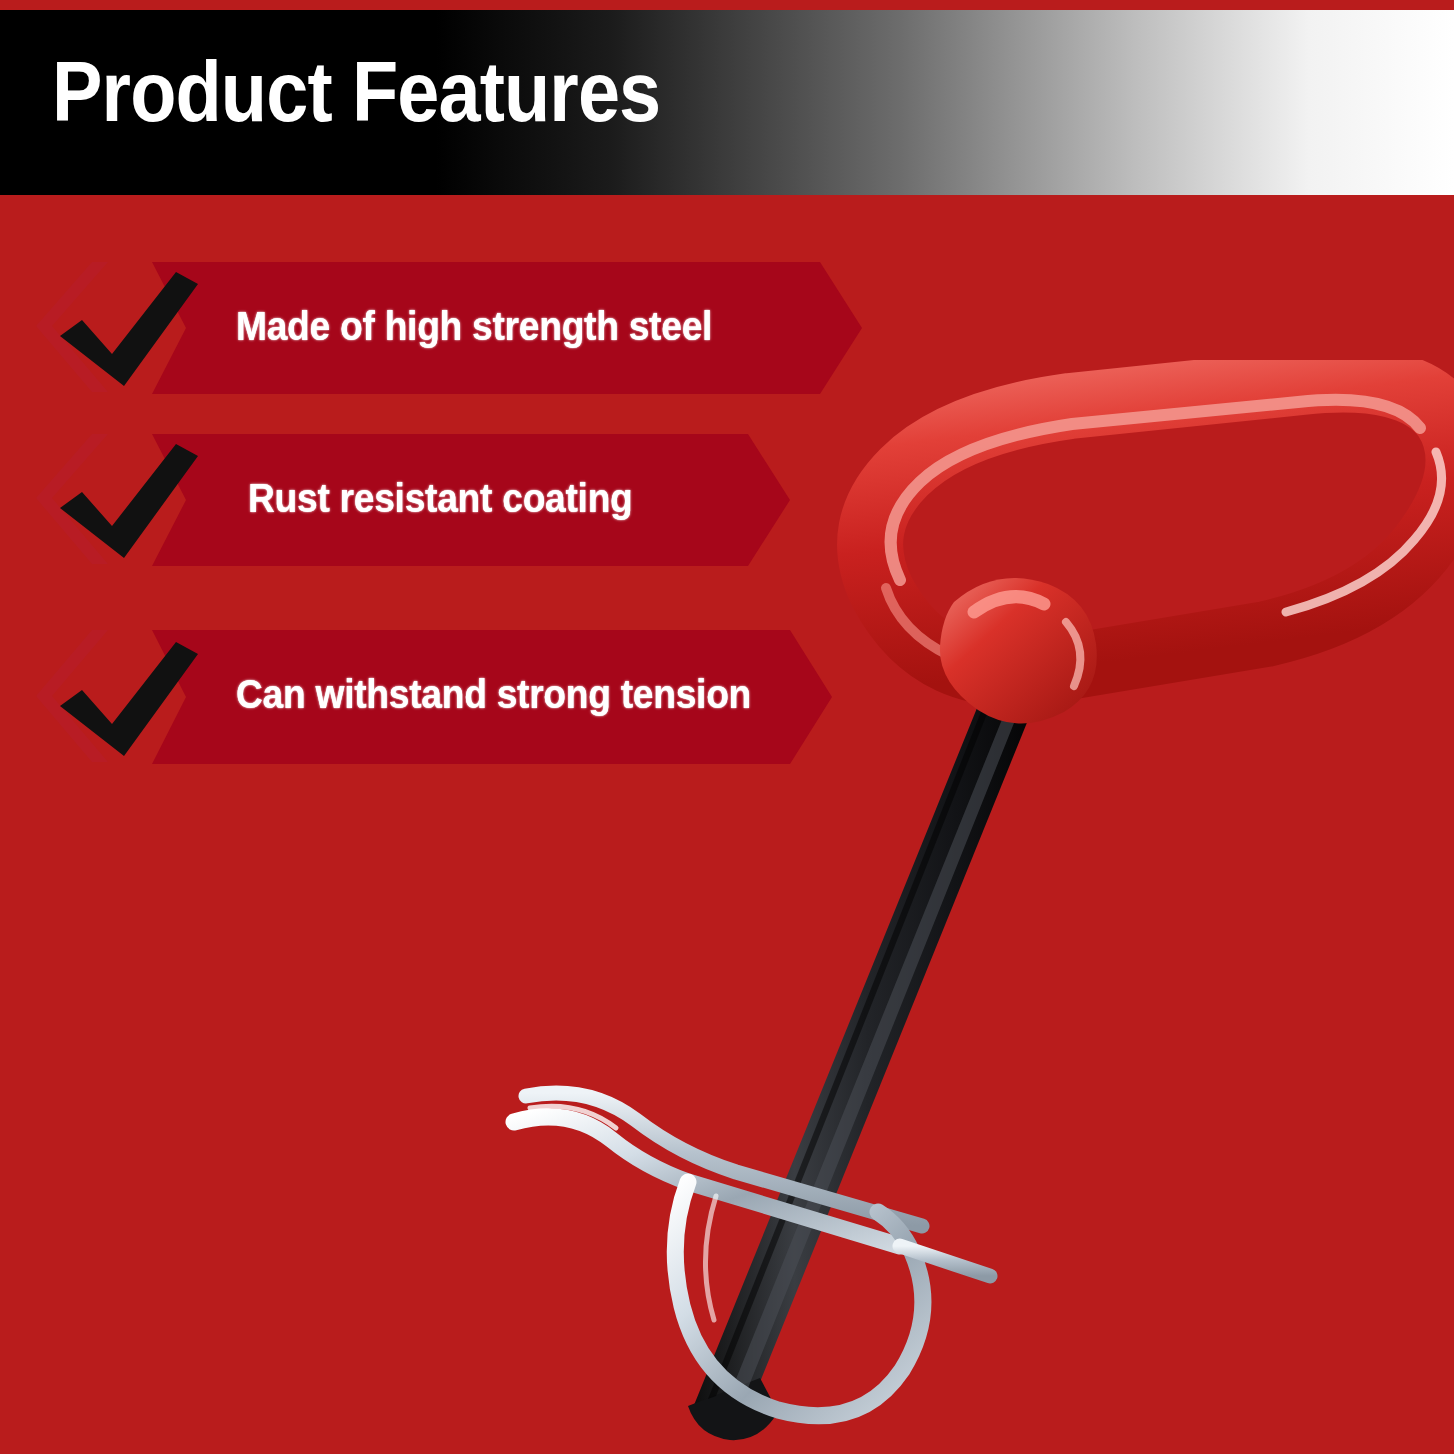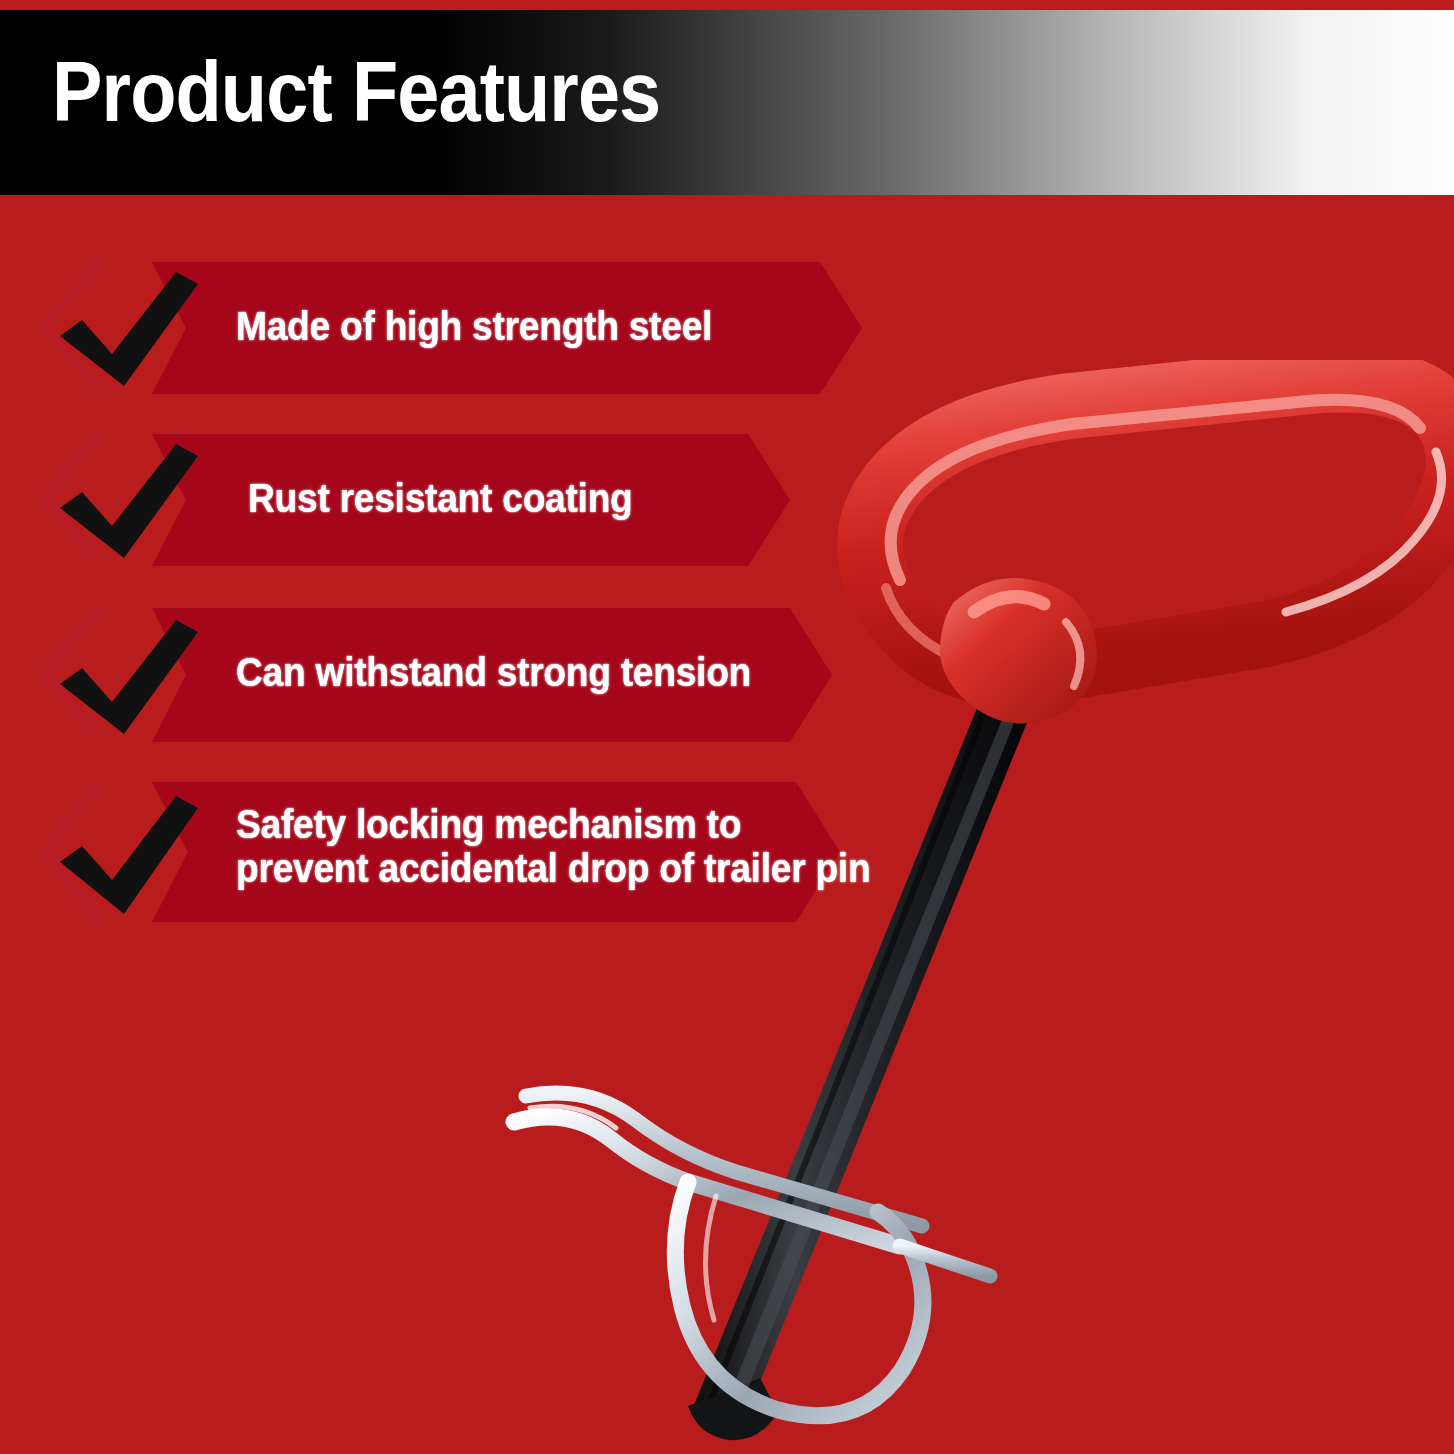--- a/index.html
+++ b/index.html
@@ -20,21 +20,21 @@
   .feature-row{position:absolute;left:0;}
   .feature-svg{position:absolute;left:0;top:0;}
   .feature-text{position:absolute;color:#ffffff;font-weight:bold;
      font-size:40px;line-height:44px;letter-spacing:-0.3px;
      transform:scaleX(.93);transform-origin:left center;white-space:nowrap;
      text-shadow:0 0 3px rgba(255,255,255,.75),0 0 1px rgba(255,255,255,.9);}
   .feature-text .l2{display:block;}
 
   #row1{top:258px;width:900px;height:140px;}
   #row2{top:430px;width:900px;height:140px;}
-  #row3{top:602px;width:900px;height:145px;padding-left:8px;}
+  #row3{top:624px;width:900px;height:145px;padding-left:8px;}
   #row4{top:774px;width:900px;height:155px;}
 
   #row1 .feature-text{left:236px;top:46px;}
   #row2 .feature-text{left:248px;top:46px;}
   #row3 .feature-text{left:236px;top:48px;}
   #row4 .feature-text{left:236px;top:28px;}
 
   
   #product{position:absolute;left:430px;top:360px;width:1030px;height:1090px;}
 </style>
@@ -66,31 +66,20 @@
 
   <div class="feature-row" id="row3">
     <svg class="feature-svg" width="900" height="145" viewBox="0 0 900 145">
       <polygon points="108,6 52,72 108,138 92,138 36,72 92,6" fill="#B81C24"></polygon>
       <polygon points="152,6 790,6 832,73 790,140 152,140 186,73" fill="#A6061A"></polygon>
       <path d="M60,82 L82,66 L112,100 L176,18 L198,30 L124,132 Z" fill="#111111"></path>
     </svg>
     <div class="feature-text">Can withstand strong tension</div>
   </div>
 
-  <div class="feature-row" id="row4">
-    <svg class="feature-svg" width="900" height="155" viewBox="0 0 900 155">
-      <polygon points="108,8 52,78 108,148 92,148 36,78 92,8" fill="#B81C24"></polygon>
-      <polygon points="152,8 796,8 840,78 796,148 152,148 188,78" fill="#A6061A"></polygon>
-      <path d="M60,88 L82,72 L112,106 L176,22 L198,34 L124,140 Z" fill="#111111"></path>
-    </svg>
-    <div class="feature-text">
-      <span class="l1">Safety locking mechanism to</span>
-      <span class="l2">prevent accidental drop of trailer pin</span>
-    </div>
-  </div>
 
   <svg id="product" viewBox="0 0 1030 1090">
     <defs>
       <linearGradient id="gHandle" x1="0" y1="0" x2="0.25" y2="1">
         <stop offset="0%" stop-color="#ef6b62"></stop>
         <stop offset="22%" stop-color="#e24038"></stop>
         <stop offset="55%" stop-color="#c9211f"></stop>
         <stop offset="100%" stop-color="#a4120f"></stop>
       </linearGradient>
       <linearGradient id="gBoss" x1="0" y1="0" x2="1" y2="1">

